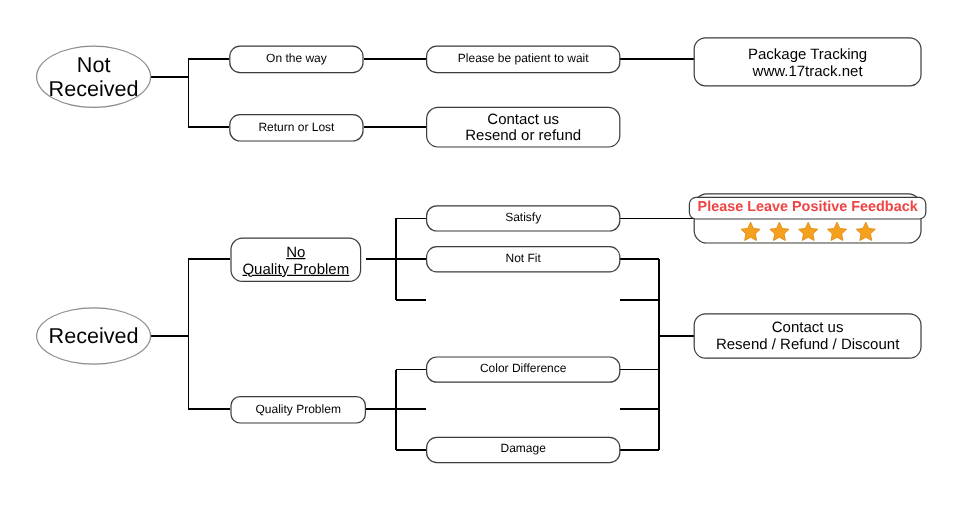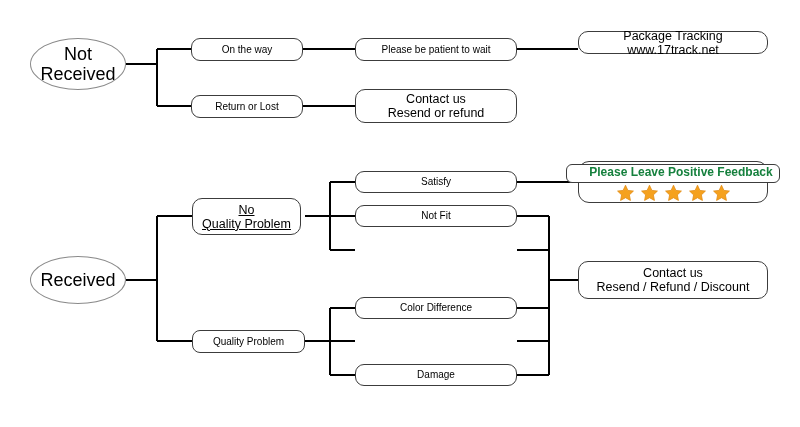--- a/index.html
+++ b/index.html
@@ -69,22 +69,22 @@
     justify-content: flex-start;
     padding-top: 2px;
   }
   .feedback-inner {
     box-sizing: border-box;
     border: 1px solid #3c3c3c;
     border-radius: 6px;
     background: #ffffff;
     font-size: 12px;
     font-weight: bold;
-    color: #15803d;
-    padding: 1px 6px 2px 22px;
+    color: #ef4444;
+    padding: 1px 6px 2px 6px;
     white-space: nowrap;
     line-height: 1.15;
   }
   .stars {
     display: flex;
     gap: 5px;
     margin-top: 1px;
   }
   .stars svg {
     display: block;
@@ -145,21 +145,21 @@
     </g>
   </svg>
 
   <div class="node oval" style="left:30px; top:38px; width:96px; height:52px;">Not
 Received</div>
 
   <div class="node pill" style="left:191px; top:38px; width:112px; height:23px;">On the way</div>
 
   <div class="node pill" style="left:355px; top:38px; width:162px; height:23px;">Please be patient to wait</div>
 
-  <div class="node plain" style="left:578px; top:31px; width:190px; height:23px;">Package Tracking
+  <div class="node plain" style="left:578px; top:31px; width:190px; height:41px;">Package Tracking
 www.17track.net</div>
 
   <div class="node pill" style="left:191px; top:95px; width:112px; height:23px;text-align:center;">Return or Lost</div>
 
   <div class="node plain" style="left:355px; top:89px; width:162px; height:34px;">Contact us
 Resend or refund</div>
 
   <div class="node oval" style="left:30px; top:256px; width:96px; height:48px;">Received</div>
 
   <div class="node plain" style="left:192px; top:198px; width:109px; height:37px;text-decoration:underline;">No

